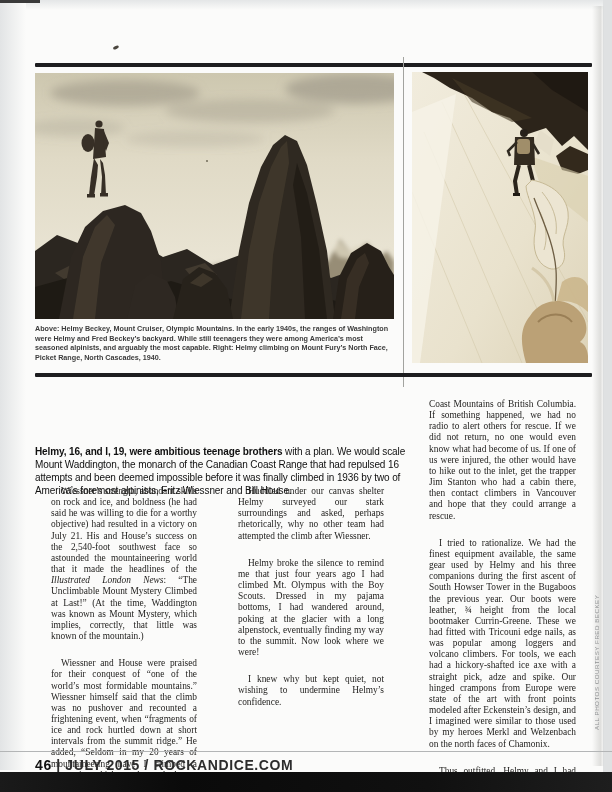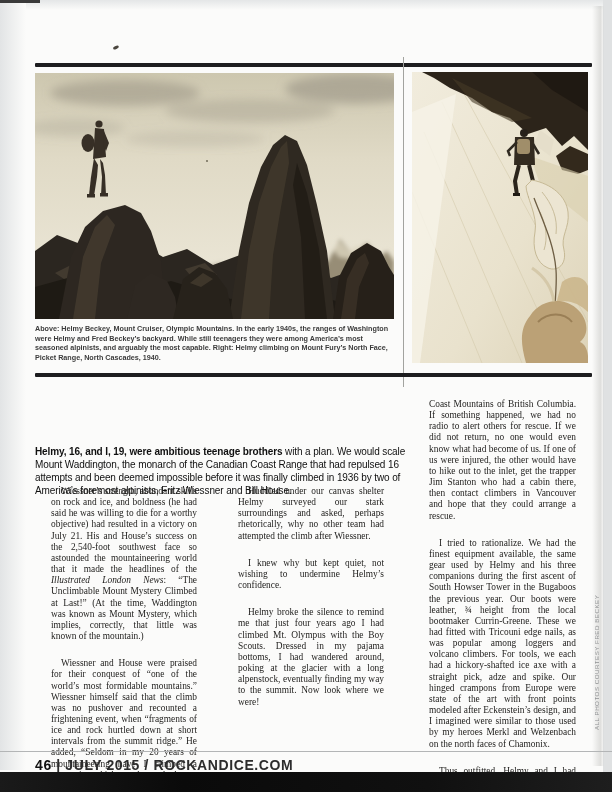--- a/index.html
+++ b/index.html
@@ -174,22 +174,22 @@
     <span class="lead">Helmy, 16, and I, 19, were ambitious teenage brothers</span><span> with a plan. We would scale Mount Waddington, the monarch of the Canadian Coast Range that had repulsed 16 attempts and been deemed impossible before it was finally climbed in 1936 by two of America’s foremost alpinists, Fritz Wiessner and Bill House.</span>
   </div>
 
   <div class="col col1">
     <p><span>Wiessner’s strength, abundant skills on rock and ice, and boldness (he had said he was willing to die for a worthy objective) had resulted in a victory on July 21. His and House’s success on the 2,540-foot southwest face so astounded the mountaineering world that it made the headlines of the </span><span class="ital">Illustrated London News</span><span>: “The Unclimbable Mount Mystery Climbed at Last!” (At the time, Waddington was known as Mount Mystery, which implies, correctly, that little was known of the mountain.)</span></p>
     <p>Wiessner and House were praised for their conquest of “one of the world’s most formidable mountains.” Wiessner himself said that the climb was no pushover and recounted a frightening event, when “fragments of ice and rock hurtled down at short intervals from the summit ridge.” He added, “Seldom in my 20 years of mountaineering have I climbed a mountain which made such heavy demands on climbing knowledge, on nervous energy, and on daring.”</p>
   </div>
 
   <div class="col col2">
     <p>Huddled under our canvas shelter Helmy surveyed our stark surroundings and asked, perhaps rhetorically, why no other team had attempted the climb after Wiessner.</p>
+    <p>Helmy broke the silence to remind me that just four years ago I had climbed Mt. Olympus with the Boy Scouts. Dressed in my pajama bottoms, I had wandered around, poking at the glacier with a long alpenstock, eventually finding my way to the summit. Now look where we were!</p>
     <p>I knew why but kept quiet, not wishing to undermine Helmy’s confidence.</p>
-    <p>Helmy broke the silence to remind me that just four years ago I had climbed Mt. Olympus with the Boy Scouts. Dressed in my pajama bottoms, I had wandered around, poking at the glacier with a long alpenstock, eventually finding my way to the summit. Now look where we were!</p>
   </div>
 
   <div class="col col3">
     <p class="noindent">Coast Mountains of British Columbia. If something happened, we had no radio to alert others for rescue. If we did not return, no one would even know what had become of us. If one of us were injured, the other would have to hike out to the inlet, get the trapper Jim Stanton who had a cabin there, then contact climbers in Vancouver and hope that they could arrange a rescue.</p>
     <p>I tried to rationalize. We had the finest equipment available, the same gear used by Helmy and his three companions during the first ascent of South Howser Tower in the Bugaboos the previous year. Our boots were leather, ¾ height from the local bootmaker Currin-Greene. These we had fitted with Tricouni edge nails, as was popular among loggers and volcano climbers. For tools, we each had a hickory-shafted ice axe with a straight pick, adze and spike. Our hinged crampons from Europe were state of the art with front points modeled after Eckenstein’s design, and I imagined were similar to those used by my heroes Merkl and Welzenbach on the north faces of Chamonix.</p>
     <p>Thus outfitted, Helmy and I had climbed difficult first ascents in the North Cascades including that of Forbidden Peak in 1940, one of the “80 Classic Climbs in North America.”</p>
     <p>Still, it was difficult to relax. The creaking</p>
   </div>
 
   <div class="credit">ALL PHOTOS COURTESY FRED BECKEY</div>

